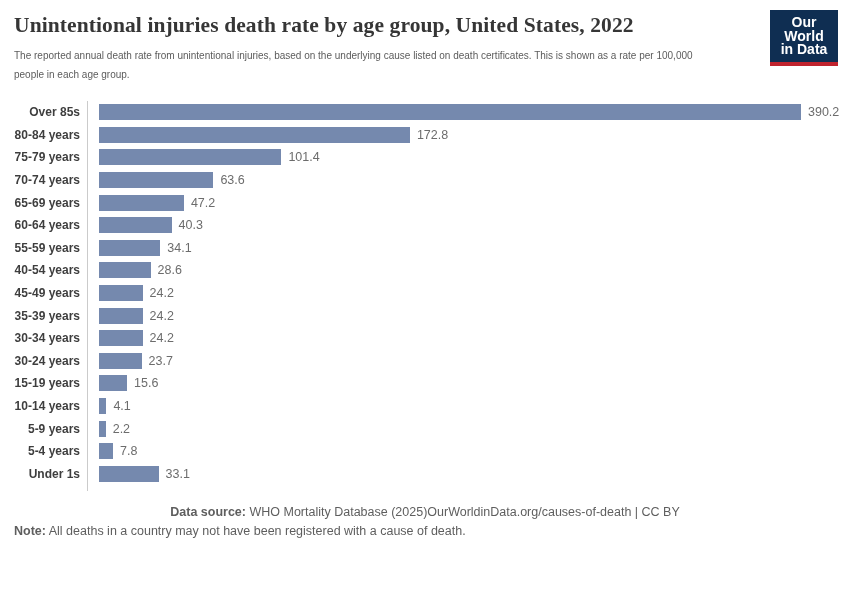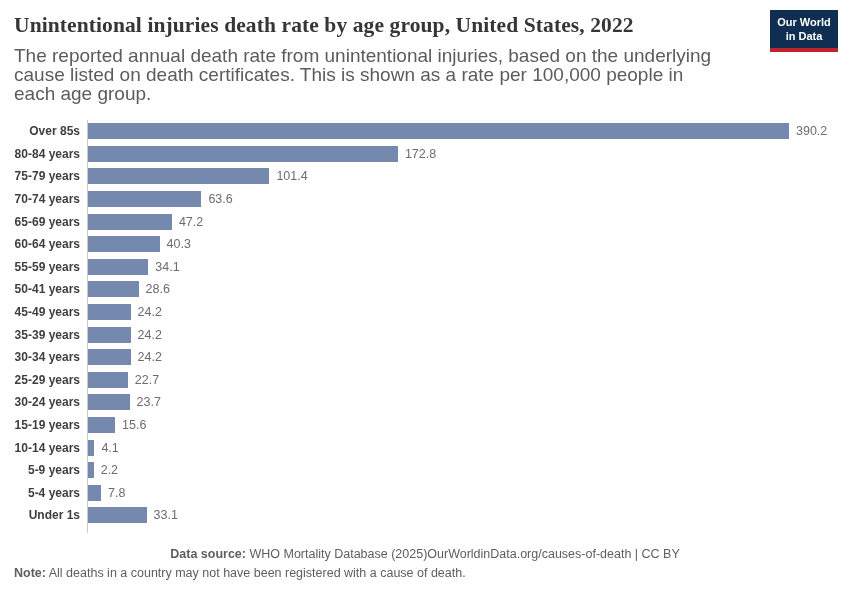--- a/index.html
+++ b/index.html
@@ -23,37 +23,37 @@
   .title {
     font-family: "Liberation Serif", "DejaVu Serif", serif;
     font-size: 21.5px;
     font-weight: 700;
     color: #363636;
     margin: 0 90px 7px 2px;
     line-height: 27px;
     letter-spacing: 0.1px;
   }
   .subtitle {
-    font-size: 19px;
+    font-size: 10px;
     color: #5c5c5c;
     margin: 0 0 0 2px;
     line-height: 19px;
     max-width: 705px;
   }
   .logo {
     position: absolute;
     top: 10px;
     right: 12px;
     width: 68px;
     cursor: pointer;
   }
   .logo .navy {
     background: #0f2e52;
     color: #ffffff;
-    font-size: 11px;
+    font-size: 14px;
     font-weight: 700;
     line-height: 13.5px;
     text-align: center;
     padding: 6px 2px 5px 2px;
   }
   .logo .redbar {
     height: 4px;
     background: #c0232e;
   }
   
@@ -83,21 +83,21 @@
     font-size: 12px;
     font-weight: 700;
     color: #3e3e3e;
     white-space: nowrap;
   }
   .barwrap {
     display: flex;
     align-items: center;
     height: 100%;
     flex: 1;
-    padding-left: 0;
+    padding-left: 12px;
   }
   .bar {
     height: 16px;
     min-width: 1px;
   }
   .val {
     margin-left: 7px;
     font-size: 12.5px;
     color: #6c6c6c;
     white-space: nowrap;
@@ -180,21 +180,21 @@
         </div>
       </div>
       <div class="row">
         <span class="cat">55-59 years</span>
         <div class="barwrap">
           <div class="bar" style="width: 61.3px; background: rgb(117, 137, 174);"></div>
           <span class="val">34.1</span>
         </div>
       </div>
       <div class="row">
-        <span class="cat">50-41 years</span>
+        <span class="cat">40-54 years</span>
         <div class="barwrap">
           <div class="bar" style="width: 51.5px; background: rgb(117, 137, 174);"></div>
           <span class="val">28.6</span>
         </div>
       </div>
       <div class="row">
         <span class="cat">45-49 years</span>
         <div class="barwrap">
           <div class="bar" style="width: 43.5px; background: rgb(117, 137, 174);"></div>
           <span class="val">24.2</span>
@@ -205,27 +205,20 @@
         <div class="barwrap">
           <div class="bar" style="width: 43.5px; background: rgb(117, 137, 174);"></div>
           <span class="val">24.2</span>
         </div>
       </div>
       <div class="row">
         <span class="cat">30-34 years</span>
         <div class="barwrap">
           <div class="bar" style="width: 43.5px; background: rgb(117, 137, 174);"></div>
           <span class="val">24.2</span>
-        </div>
-      </div>
-      <div class="row">
-        <span class="cat">25-29 years</span>
-        <div class="barwrap">
-          <div class="bar" style="width: 40.8px; background: rgb(117, 137, 174);"></div>
-          <span class="val">22.7</span>
         </div>
       </div>
       <div class="row">
         <span class="cat">30-24 years</span>
         <div class="barwrap">
           <div class="bar" style="width: 42.6px; background: rgb(117, 137, 174);"></div>
           <span class="val">23.7</span>
         </div>
       </div>
       <div class="row">

